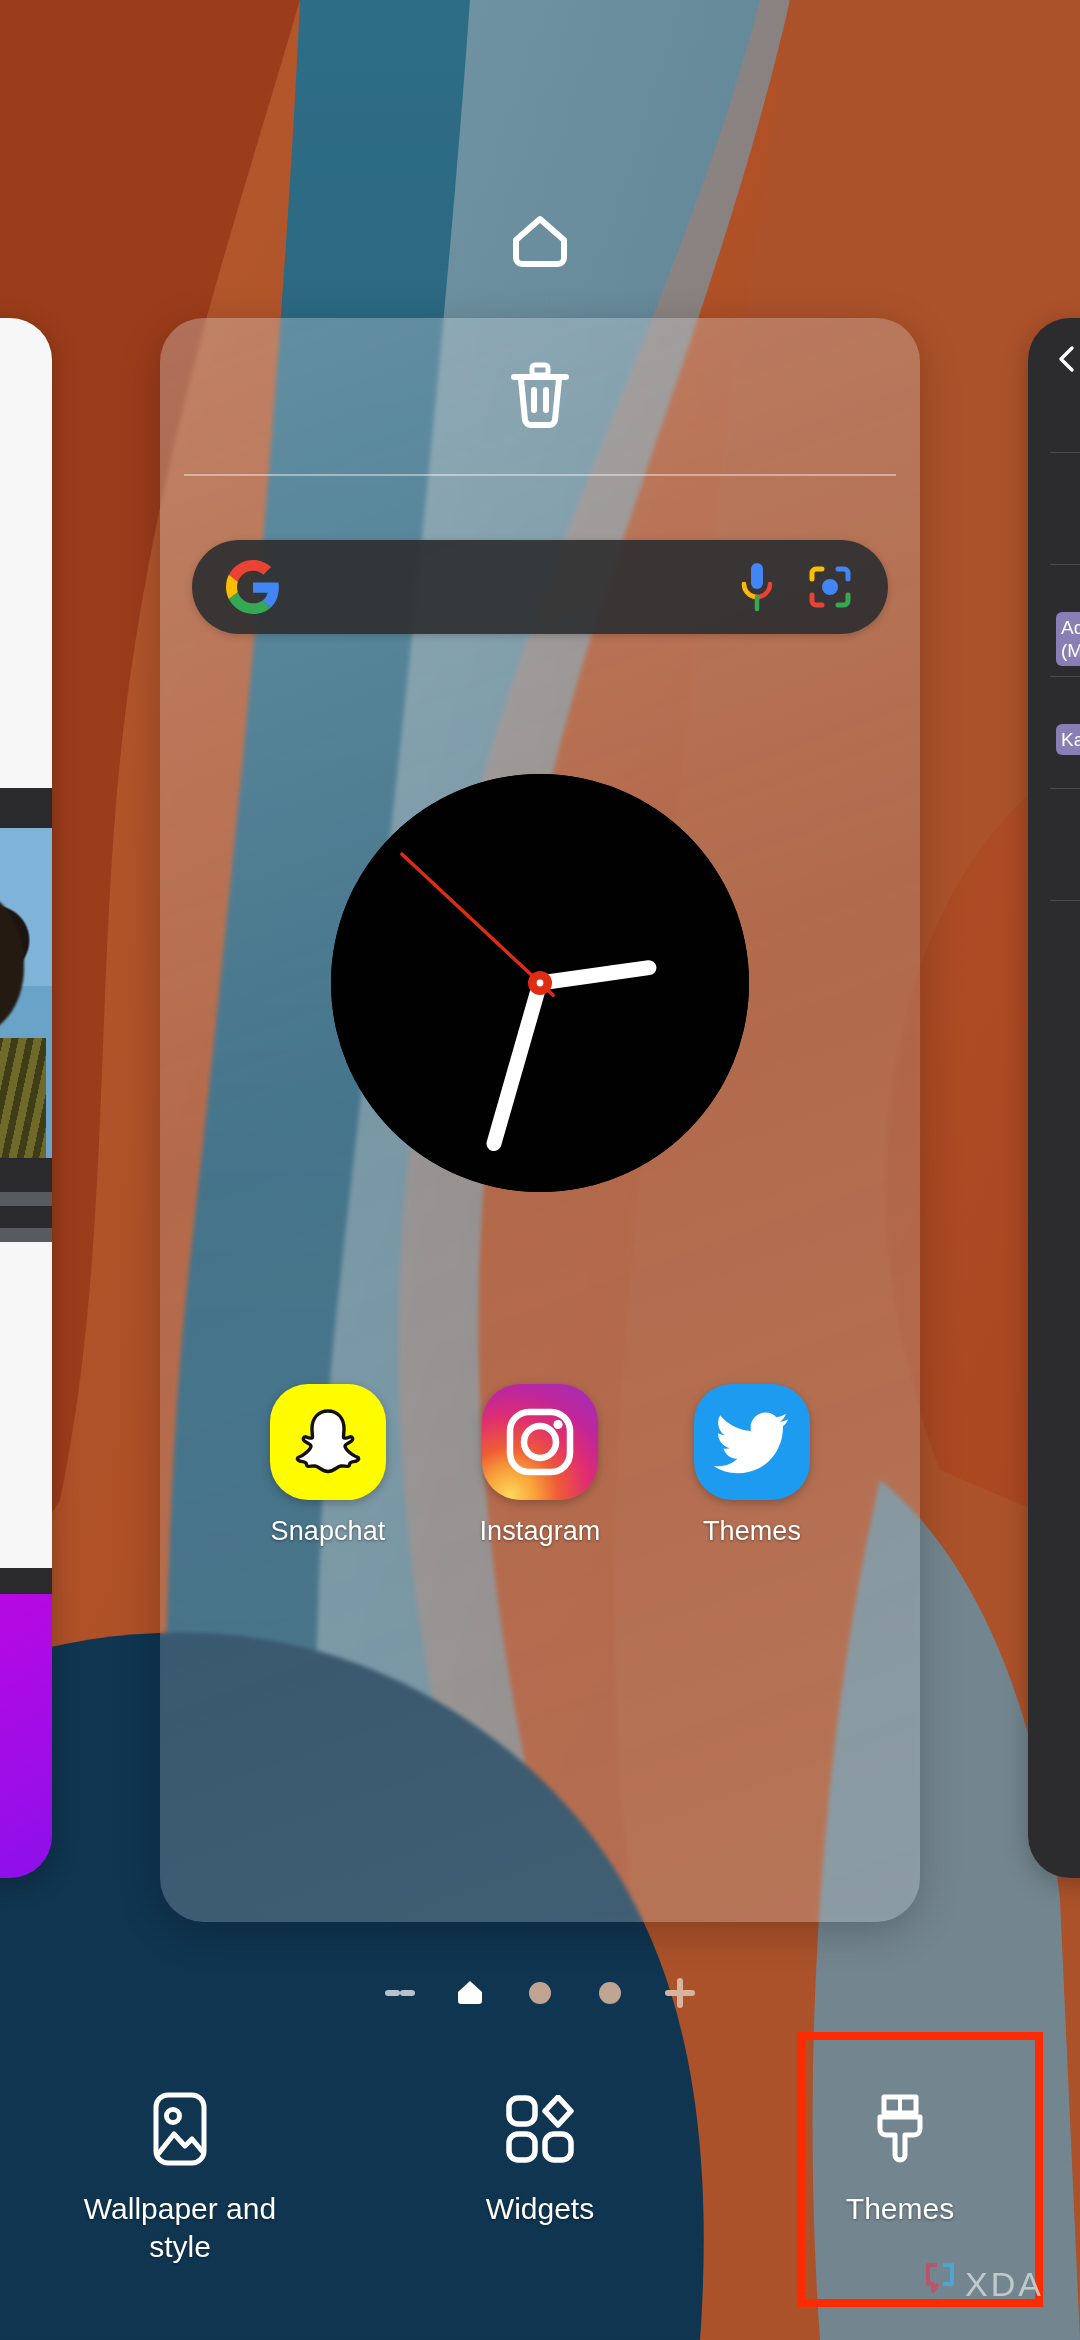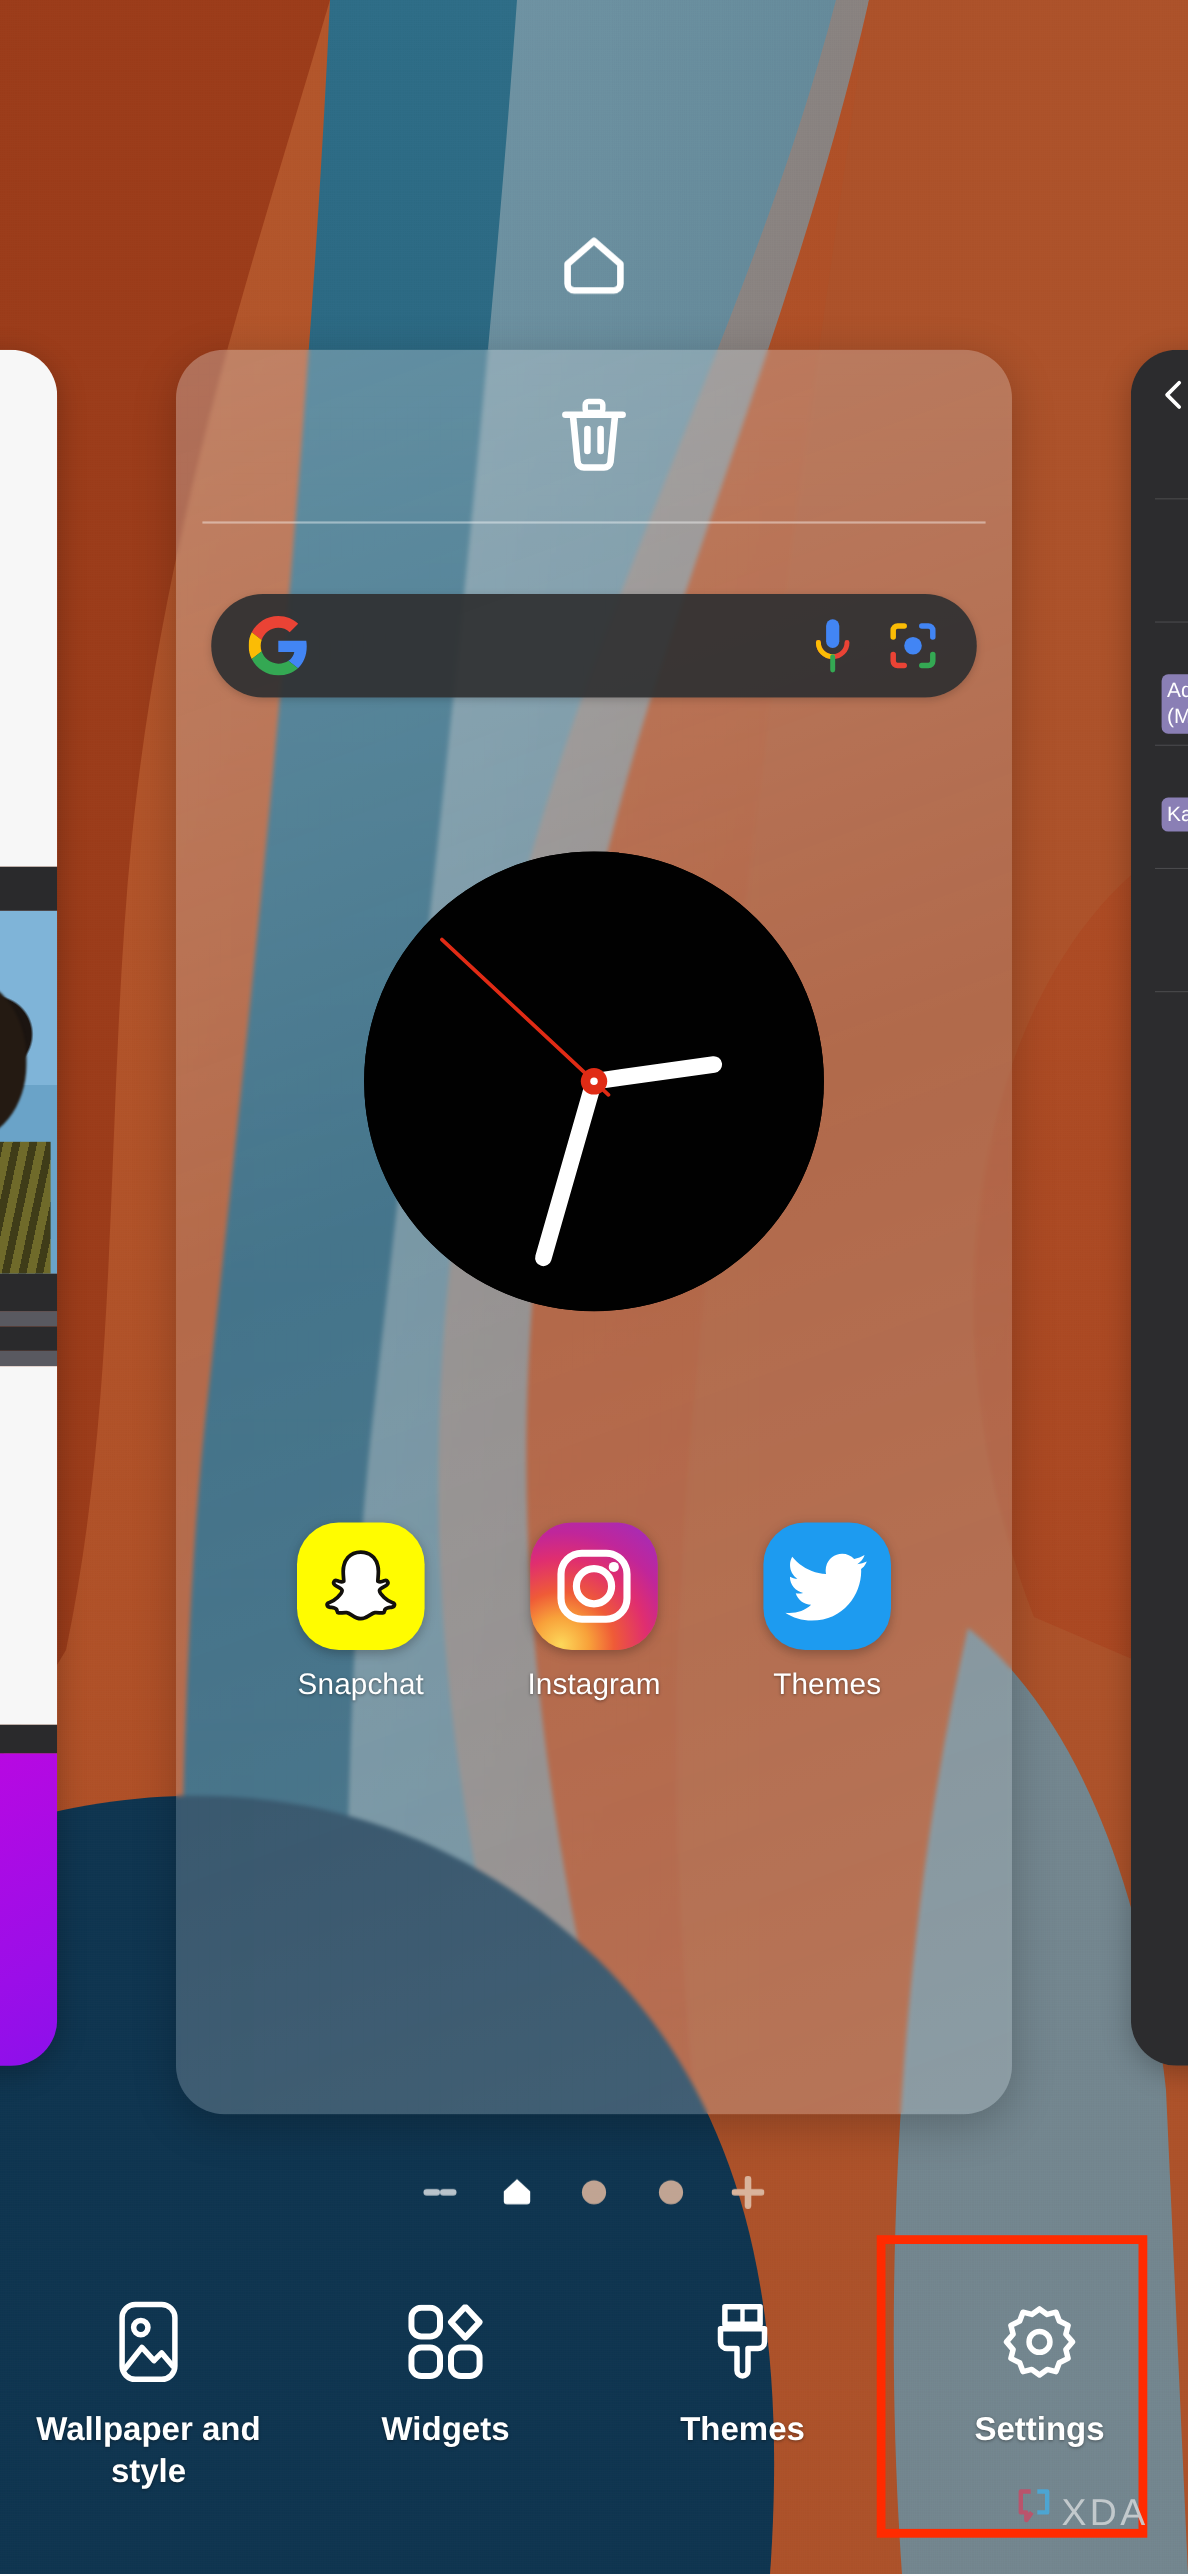--- a/index.html
+++ b/index.html
@@ -161,21 +161,21 @@
     display:flex; align-items:center; justify-content:center; gap:40px;
   }
   .pi { width:30px; height:30px; display:flex; align-items:center; justify-content:center; }
   .pi-dot { width:22px; height:22px; border-radius:50%; background:#d9b49c; opacity:.88; }
   .pi-lines { width:30px; }
   .pi-lines i { display:block; width:30px; height:6px; border-radius:3px; background:#b9c3cb; margin:5px 0; }
 
   
   #toolbar {
     position:absolute; left:0; right:0; bottom:0; height:278px; z-index:6;
-    display:flex; align-items:flex-start; padding-top:24px;font-weight:bold;
+    display:flex; align-items:flex-start; padding-top:24px;
   }
   .tool { flex:1; display:flex; flex-direction:column; align-items:center; }
   .tool-ic { height:86px; display:flex; align-items:center; justify-content:center; }
   .tool-label {
     margin-top:18px; color:#fff; font-size:30px; text-align:center;
     line-height:38px; max-width:220px;
     text-shadow:0 1px 3px rgba(0,0,0,.40);
   }
 
   
@@ -440,30 +440,20 @@
     <div class="tool-ic">
       <svg width="52" height="76" viewBox="0 0 52 76">
         <path d="M10 6 L42 6 L42 22 L10 22 Z" fill="none" stroke="#fff" stroke-width="5" stroke-linejoin="round"></path>
         <path d="M6 26 L46 26 L46 38 A6 6 0 0 1 40 44 L31 44 L31 64 A5 5 0 0 1 21 64 L21 44 L12 44 A6 6 0 0 1 6 38 Z" fill="none" stroke="#fff" stroke-width="5" stroke-linejoin="round"></path>
         <line x1="26" y1="6" x2="26" y2="22" stroke="#fff" stroke-width="4"></line>
       </svg>
     </div>
     <div class="tool-label">Themes</div>
   </div>
 
-  <div class="tool">
-    <div class="tool-ic">
-      <svg width="68" height="68" viewBox="0 0 68 68">
-        <path d="M34 4 L41 9 L49 7 L52 15 L60 19 L58 27 L64 34 L58 41 L60 49 L52 53 L49 61 L41 59 L34 64
-                 L27 59 L19 61 L16 53 L8 49 L10 41 L4 34 L10 27 L8 19 L16 15 L19 7 L27 9 Z" fill="none" stroke="#fff" stroke-width="5" stroke-linejoin="round"></path>
-        <circle cx="34" cy="34" r="9.5" fill="none" stroke="#fff" stroke-width="5"></circle>
-      </svg>
-    </div>
-    <div class="tool-label">Settings</div>
-  </div>
 
 </div>
 
 <div id="highlight" style="border-color: rgb(255, 43, 0);"></div>
 
 <div id="xda">
   <svg width="36" height="36" viewBox="0 0 36 36">
     <path d="M15 5 L6 5 L6 24 L11 24 L11 31 L16 24" fill="none" stroke="#c0506a" stroke-width="4" stroke-linejoin="round"></path>
     <path d="M21 5 L30 5 L30 24 L21 24" fill="none" stroke="#4aa8d8" stroke-width="4" stroke-linejoin="round"></path>
   </svg>

